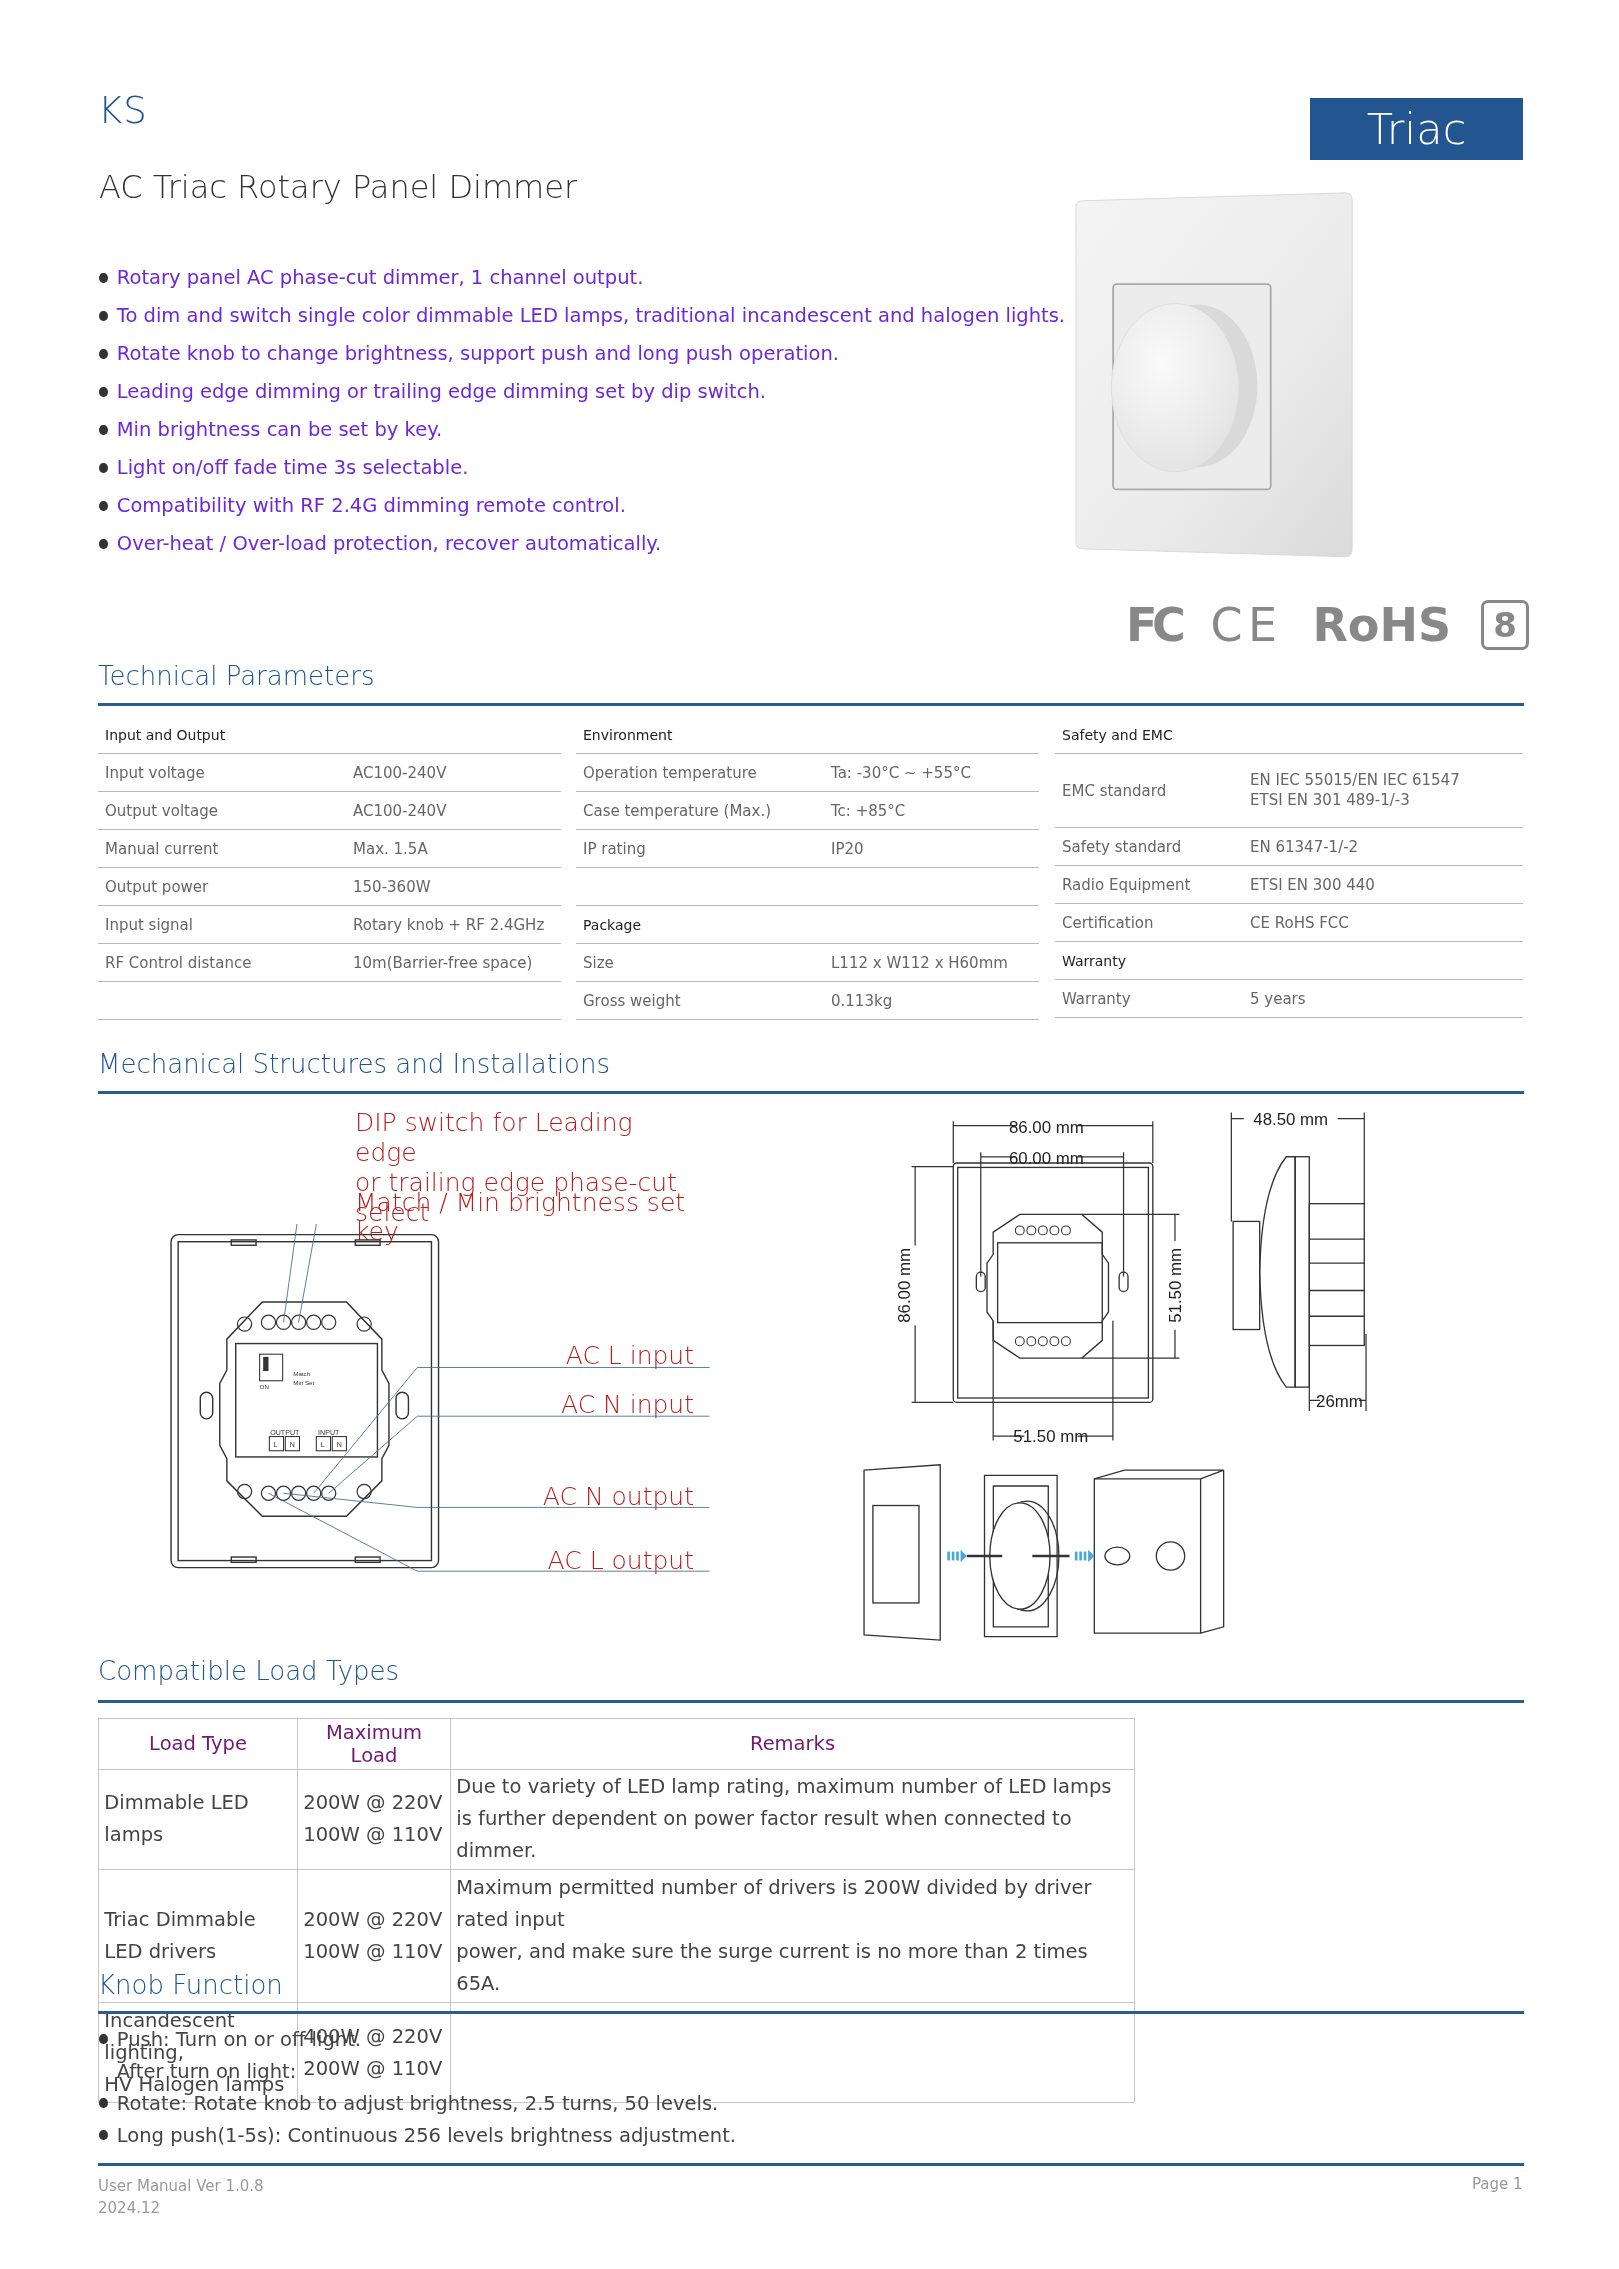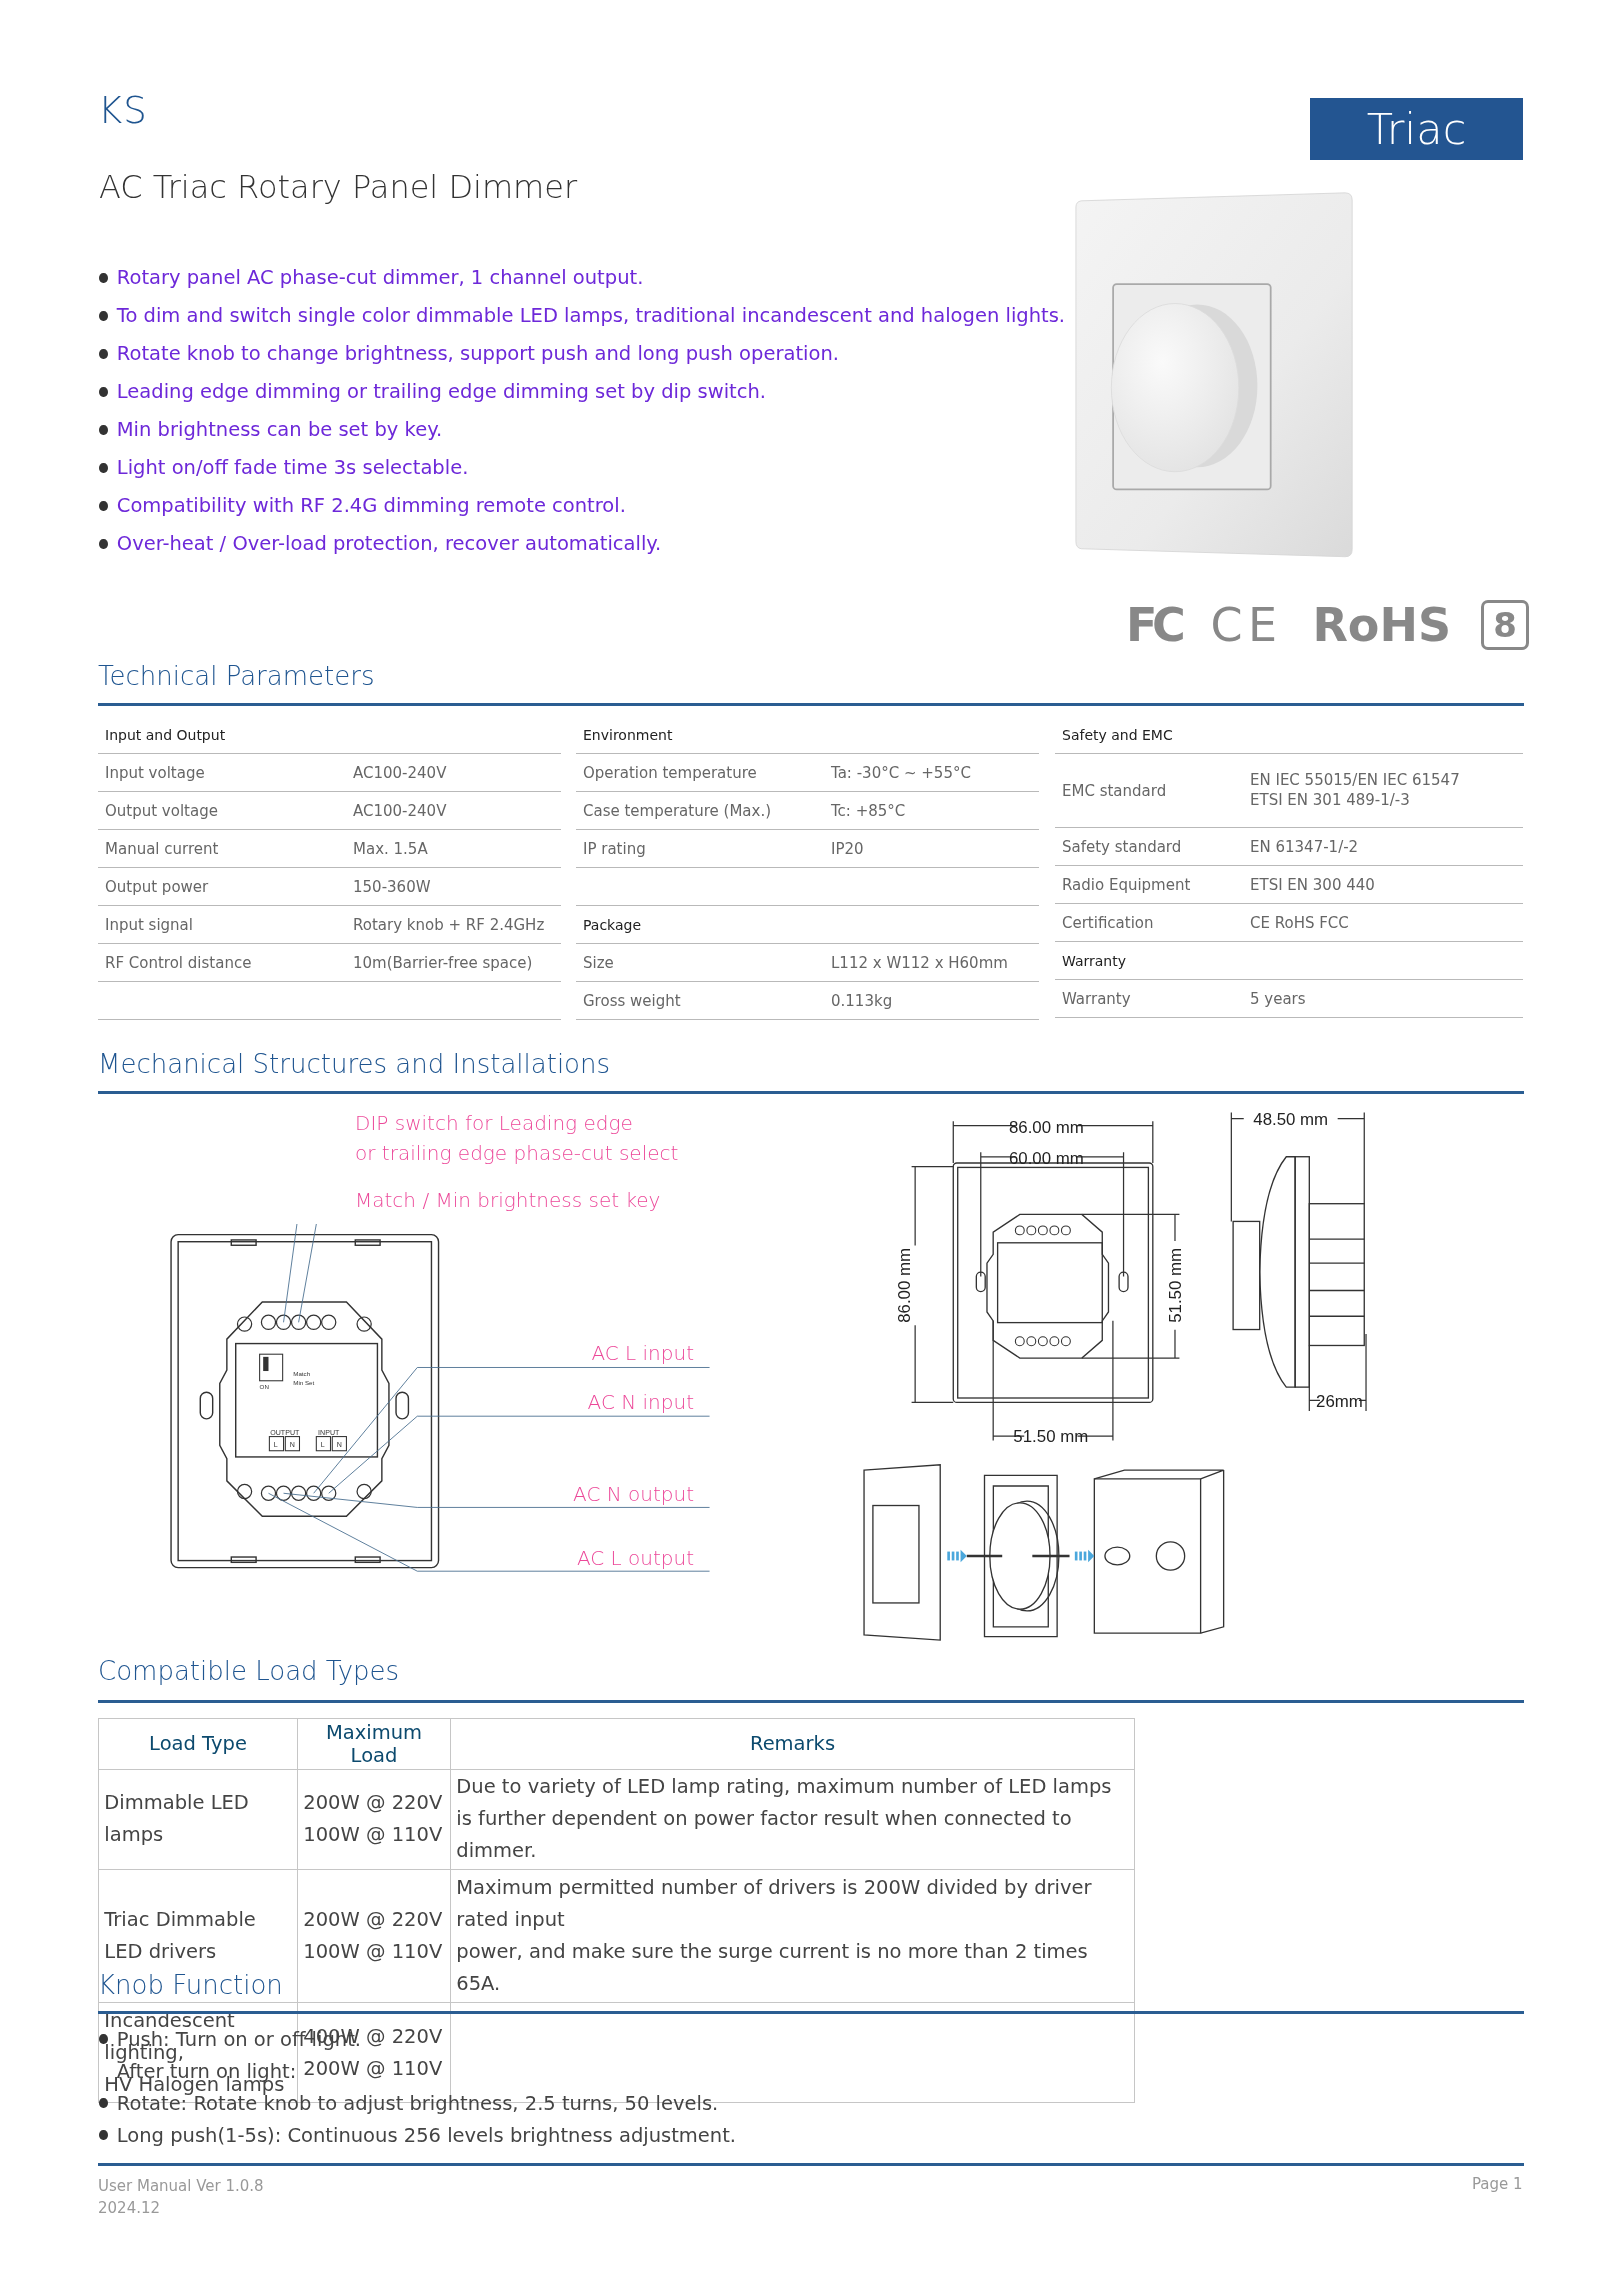--- a/index.html
+++ b/index.html
@@ -28,25 +28,25 @@
   .section-rule { left: 98px; width: 1426px; height: 2.7px; background: #2a5d92; }
 
   .param-col { width: 463px; }
   .param-col .row { display: flex; align-items: center; height: 38px; border-bottom: 1.3px solid #b9b9b9; font-size: 15px; color: #666; padding-left: 7px; }
   .param-col .row.head { color: #222; font-size: 14px; }
   .param-col .row .k { width: 248px; flex: none; }
   .param-col .row .v { flex: 1; }
   .param-col .row.tall { height: 74px; }
   .param-col .row.empty { }
 
-  .mech-label { font-size: 20px; color: #ec4899; font-weight: 300; text-align: right; }
+  .mech-label { font-size: 25px; color: #b91c1c; font-weight: 300; text-align: right; }
 
   .load-table { left: 98px; top: 1718px; border-collapse: collapse; font-size: 19.5px; color: #444; }
   .load-table th, .load-table td { border: 1.3px solid #c6c6c6; padding: 1.8px 5.3px; font-weight: normal; vertical-align: middle; }
-  .load-table th { height: 34px; color: #0c4a6e; }
+  .load-table th { height: 34px; color: #701a75; }
   .load-table td { height: 67px; line-height: 32px; }
   .load-table td.c1 { width: 199px; }
   .load-table td.c2 { width: 153px; }
   .load-table td.c3 { width: 684px; }
 
   .knob-list { left: 99px; top: 2023px; list-style: none; }
   .knob-list li { font-size: 19.5px; color: #444; height: 32px; display: flex; align-items: center; }
   .knob-list li.indent { padding-left: 17.7px; }
 
   .footer-rule { left: 98px; top: 2163px; width: 1426px; height: 2.7px; background: #2a5d92; }

